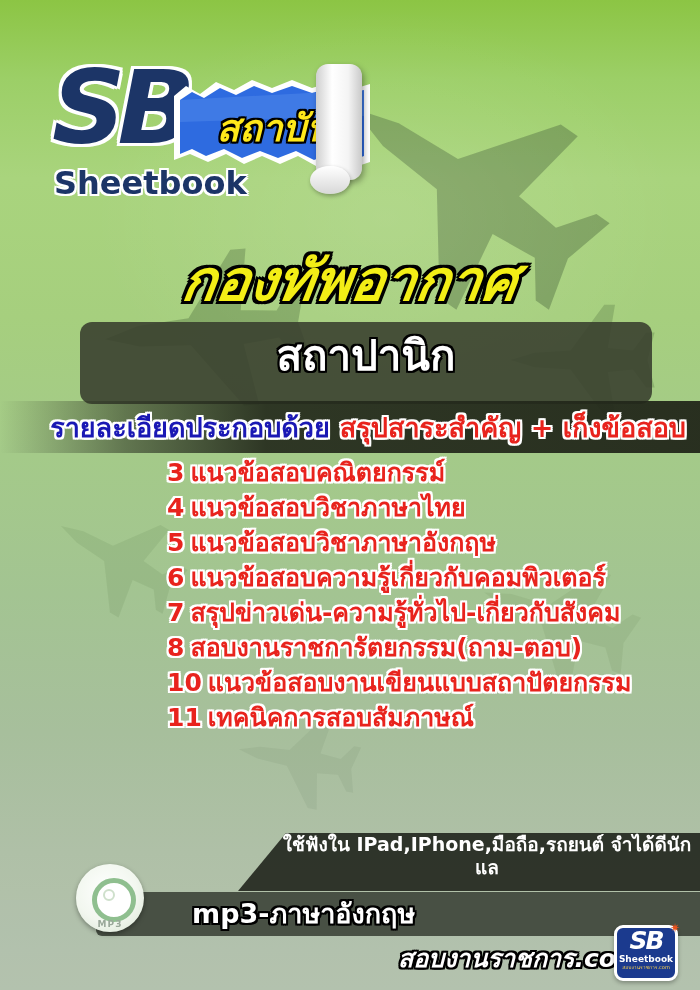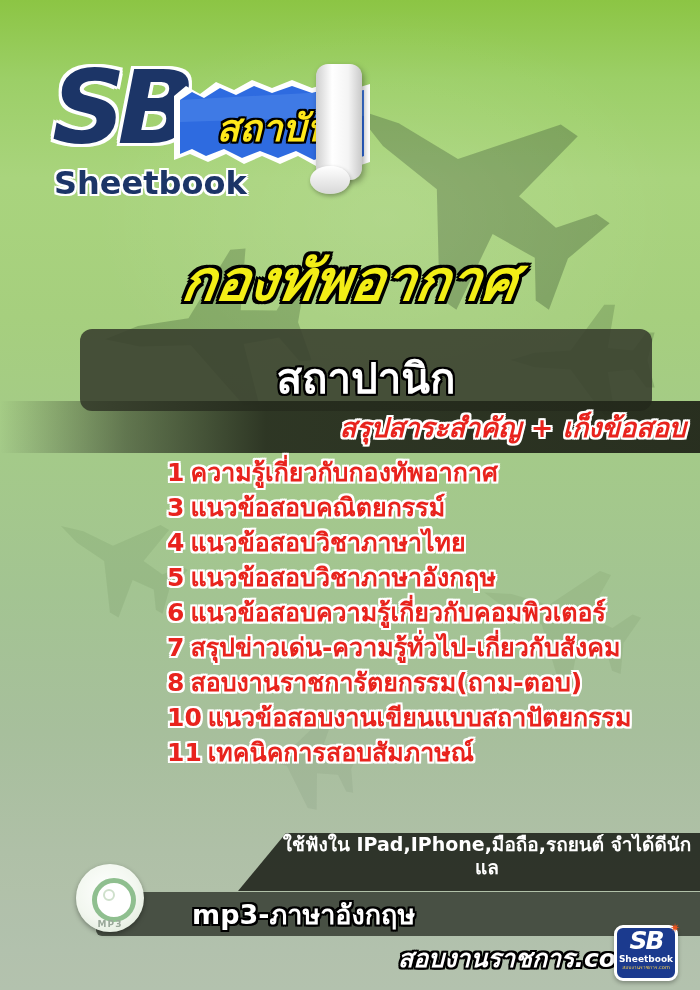--- a/index.html
+++ b/index.html
@@ -50,35 +50,35 @@
 
   
   .main-title{
     position:absolute;left:0;top:236px;width:100%;text-align:center;
     font-size:56px;font-weight:900;font-style:italic;color:#f3ee16;
     transform:skewX(-8deg);
   }
 
   
   .position-bar{
-    position:absolute;left:80px;top:329px;width:572px;height:82px;border-radius:12px;
+    position:absolute;left:80px;top:322px;width:572px;height:82px;border-radius:12px;
     background:rgba(56,62,46,0.88);
-    display:flex;align-items:flex-end;justify-content:center;
+    display:flex;align-items:flex-start;justify-content:center;
   }
   .position-bar .txt{font-size:42px;font-weight:900;color:#ffffff;}
 
   
   .detail-bar{
     position:absolute;left:0;top:401px;width:700px;height:52px;
     background:linear-gradient(90deg, rgba(45,52,35,0) 0%, rgba(42,48,33,0.55) 18%, rgba(36,42,28,0.92) 38%, rgba(34,39,26,0.95) 100%);
     display:flex;align-items:center;justify-content:flex-end;gap:10px;
     padding-right:14px;box-sizing:border-box;white-space:nowrap;
   }
   .detail-prefix{font-size:27px;font-weight:900;color:#1a18b4;}
-  .detail-highlight{font-size:27px;font-weight:900;font-style:italic;color:#e8231d;}
+  .detail-highlight{font-size:27px;font-weight:900;color:#e8231d;}
 
   
   .contents{position:absolute;left:167px;top:455px;width:520px;}
   .contents .row{
     height:35px;line-height:35px;font-size:25px;font-weight:700;color:#e8231d;
     white-space:nowrap;
   }
   .contents .row span{margin-right:6px;}
 
   
@@ -88,21 +88,21 @@
     clip-path:polygon(48px 0, 100% 0, 100% 100%, 0 100%);
     text-align:center;color:#fff;box-sizing:border-box;padding-left:36px;
   }
   .promo .l1{font-size:27px;font-weight:900;line-height:31px;margin-top:2px;}
   .promo .l2{font-size:19px;font-weight:700;line-height:23px;}
 
   
   .mp3-band{
     position:absolute;left:96px;top:892px;width:604px;height:44px;
     background:rgba(46,51,43,0.80);border-radius:6px 0 0 6px;
-    display:flex;align-items:center;
+    display:flex;
   }
   .mp3-label{margin-left:96px;font-size:27px;font-weight:700;color:#ffffff;}
   .disc{
     position:absolute;left:76px;top:864px;width:68px;height:68px;border-radius:50%;
     background:radial-gradient(circle at 45% 40%, #ffffff 0%, #f2f7ef 55%, #d7e4d2 100%);
     box-shadow:0 2px 5px rgba(0,0,0,0.35);
   }
   .disc .ring1{position:absolute;left:16px;top:14px;width:34px;height:34px;border-radius:50%;border:5px solid #8fbf8f;background:#fff;}
   .disc .hole{position:absolute;left:27px;top:25px;width:12px;height:12px;border-radius:50%;background:#ffffff;border:2px solid #cfe0cc;box-sizing:border-box;}
   .disc .mp3txt{position:absolute;left:0;right:0;bottom:3px;text-align:center;font-size:9px;font-weight:700;color:#9aa89a;letter-spacing:1px;}
@@ -155,25 +155,25 @@
   <div class="logo-name ow">Sheetbook</div>
 </div>
 
 <div class="main-title ob3">กองทัพอากาศ</div>
 
 <div class="position-bar">
   <div class="txt ob">สถาปานิก</div>
 </div>
 
 <div class="detail-bar">
+  <span class="detail-prefix ow">รายละเอียดประกอบด้วย</span>
   <span class="detail-highlight ow">สรุปสาระสำคัญ + เก็งข้อสอบ</span>
 </div>
 
 <div class="contents">
-  <div class="row ow"><span>1</span><span>ความรู้เกี่ยวกับกองทัพอากาศ</span></div>
   <div class="row ow"><span>3</span><span>แนวข้อสอบคณิตยกรรม์</span></div>
   <div class="row ow"><span>4</span><span>แนวข้อสอบวิชาภาษาไทย</span></div>
   <div class="row ow"><span>5</span><span>แนวข้อสอบวิชาภาษาอังกฤษ</span></div>
   <div class="row ow"><span>6</span><span>แนวข้อสอบความรู้เกี่ยวกับคอมพิวเตอร์</span></div>
   <div class="row ow"><span>7</span><span>สรุปข่าวเด่น-ความรู้ทั่วไป-เกี่ยวกับสังคม</span></div>
   <div class="row ow"><span>8</span><span>สอบงานราชการัตยกรรม(ถาม-ตอบ)</span></div>
   <div class="row ow"><span>10</span><span>แนวข้อสอบงานเขียนแบบสถาปัตยกรรม</span></div>
   <div class="row ow"><span>11</span><span>เทคนิคการสอบสัมภาษณ์</span></div>
 </div>
 

